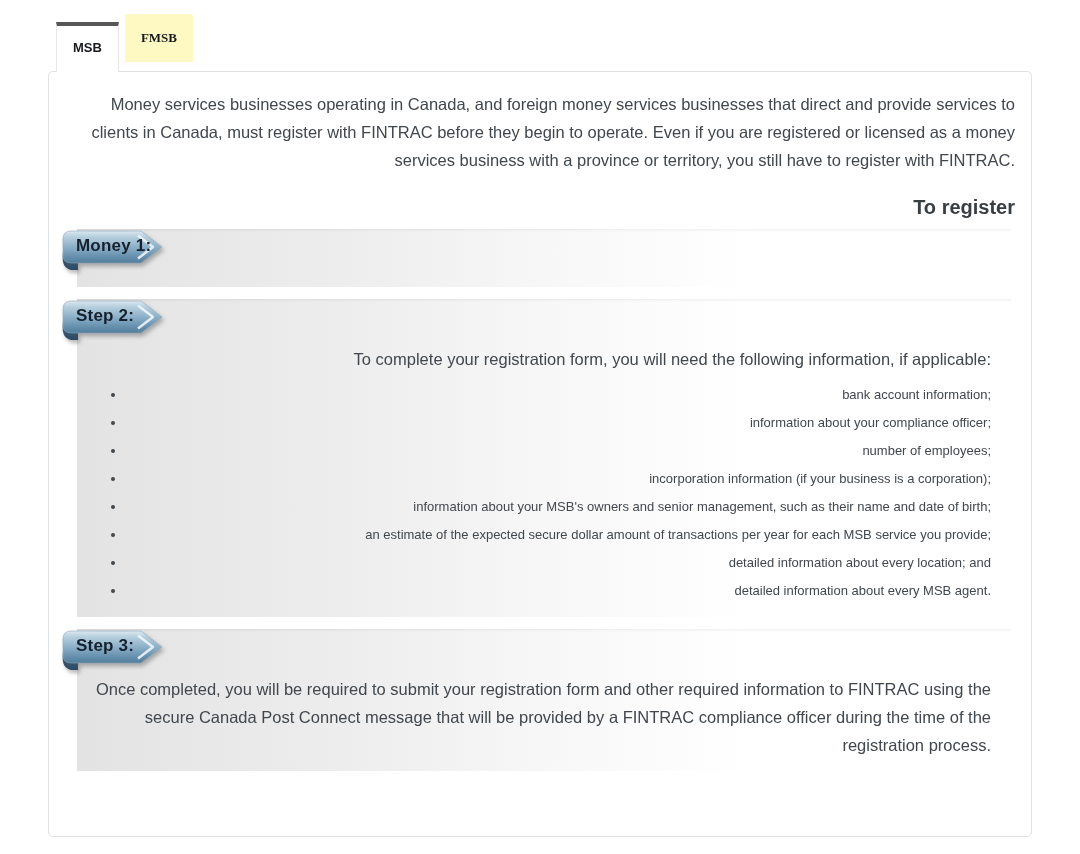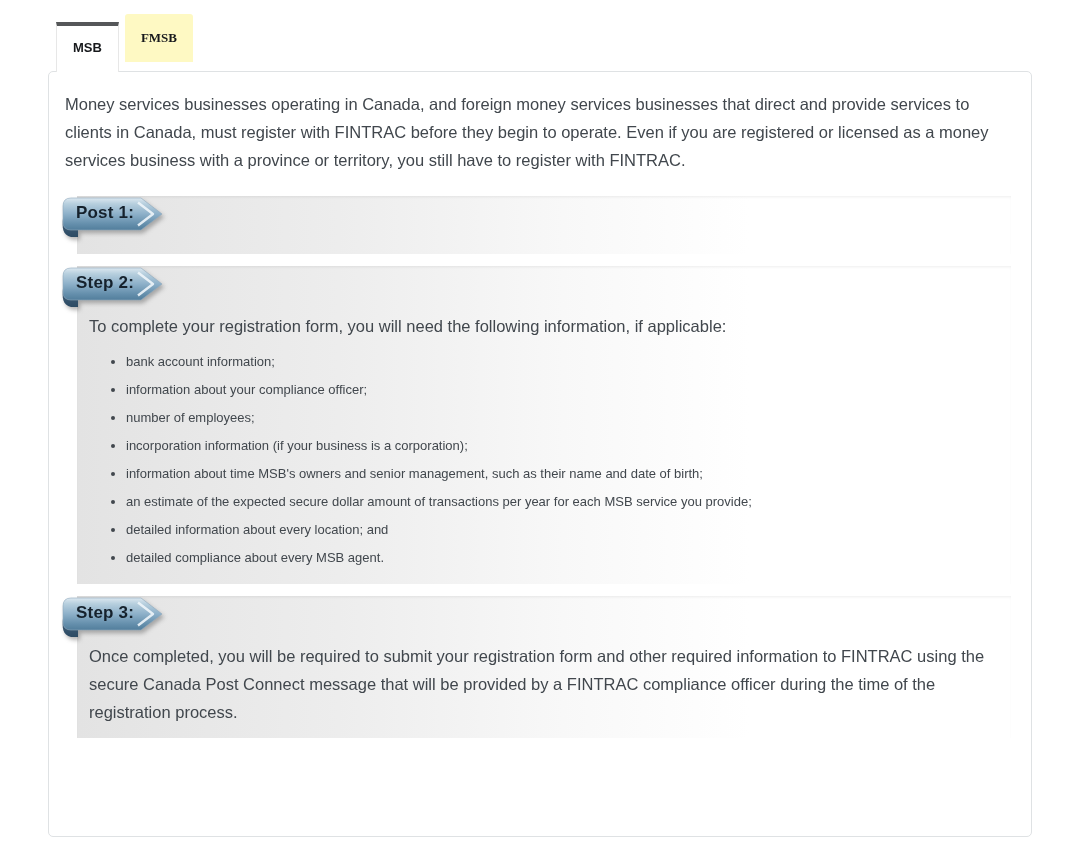--- a/index.html
+++ b/index.html
@@ -35,21 +35,21 @@
     margin-bottom:10px;
     font-family:Liberation Serif, serif;
   }
 
   
   .panel {
     margin:0 48px; height:766px;
     background:#fff;
     border:1px solid #dfe2e4; border-radius:5px;
     padding:12px 16px 8px 16px;
-    position:relative; z-index:1;
+    position:relative; z-index:1;text-align:right;
   }
   .intro {
     font-size:16.5px; line-height:28px; color:#41474d;
     max-width:963px; margin:6px 0 22px 0;
   }
   .section-heading {
     font-size:20px; font-weight:700; color:#393e43;
     margin:0 0 10px 1px;
   }
 
@@ -107,51 +107,52 @@
 
   <div class="tab-row">
     <div class="tab tab-active">MSB</div>
     <div class="tab tab-inactive">FMSB</div>
   </div>
 
   <div class="panel">
 
     <p class="intro">Money services businesses operating in Canada, and foreign money services businesses that direct and provide services to clients in Canada, must register with FINTRAC before they begin to operate. Even if you are registered or licensed as a money services business with a province or territory, you still have to register with FINTRAC.</p>
 
+    <h2 class="section-heading">To register</h2>
 
     <section class="step">
       <div class="ribbon">
         <svg viewBox="0 0 108 44">
           <path d="M4,22 C3,32 3.5,39 12,41 L19,41 L19,28 Z" fill="url(#ribbonFold)"></path>
           <path d="M12,2 L82,2 L103,18 L82,34 L12,34 Q4,34 4,26 L4,10 Q4,2 12,2 Z" fill="url(#ribbonBody)" stroke="#8fa9bd" stroke-width="0.6"></path>
           <path d="M79,6.5 L94,18 L79,29.5" fill="none" stroke="#eef5fa" stroke-width="2.4" stroke-linejoin="round" opacity="0.9"></path>
         </svg>
-        <span class="ribbon-label">Post 1:</span>
+        <span class="ribbon-label">Money 1:</span>
       </div>
     </section>
 
     <section class="step">
       <div class="ribbon">
         <svg viewBox="0 0 108 44">
           <path d="M4,22 C3,32 3.5,39 12,41 L19,41 L19,28 Z" fill="url(#ribbonFold)"></path>
           <path d="M12,2 L82,2 L103,18 L82,34 L12,34 Q4,34 4,26 L4,10 Q4,2 12,2 Z" fill="url(#ribbonBody)" stroke="#8fa9bd" stroke-width="0.6"></path>
           <path d="M79,6.5 L94,18 L79,29.5" fill="none" stroke="#eef5fa" stroke-width="2.4" stroke-linejoin="round" opacity="0.9"></path>
         </svg>
         <span class="ribbon-label">Step 2:</span>
       </div>
       <p>To complete your registration form, you will need the following information, if applicable:</p>
       <ul>
         <li>bank account information;</li>
         <li>information about your compliance officer;</li>
         <li>number of employees;</li>
         <li>incorporation information (if your business is a corporation);</li>
-        <li>information about time MSB's owners and senior management, such as their name and date of birth;</li>
+        <li>information about your MSB's owners and senior management, such as their name and date of birth;</li>
         <li>an estimate of the expected secure dollar amount of transactions per year for each MSB service you provide;</li>
         <li>detailed information about every location; and</li>
-        <li>detailed compliance about every MSB agent.</li>
+        <li>detailed information about every MSB agent.</li>
       </ul>
     </section>
 
     <section class="step">
       <div class="ribbon">
         <svg viewBox="0 0 108 44">
           <path d="M4,22 C3,32 3.5,39 12,41 L19,41 L19,28 Z" fill="url(#ribbonFold)"></path>
           <path d="M12,2 L82,2 L103,18 L82,34 L12,34 Q4,34 4,26 L4,10 Q4,2 12,2 Z" fill="url(#ribbonBody)" stroke="#8fa9bd" stroke-width="0.6"></path>
           <path d="M79,6.5 L94,18 L79,29.5" fill="none" stroke="#eef5fa" stroke-width="2.4" stroke-linejoin="round" opacity="0.9"></path>
         </svg>

